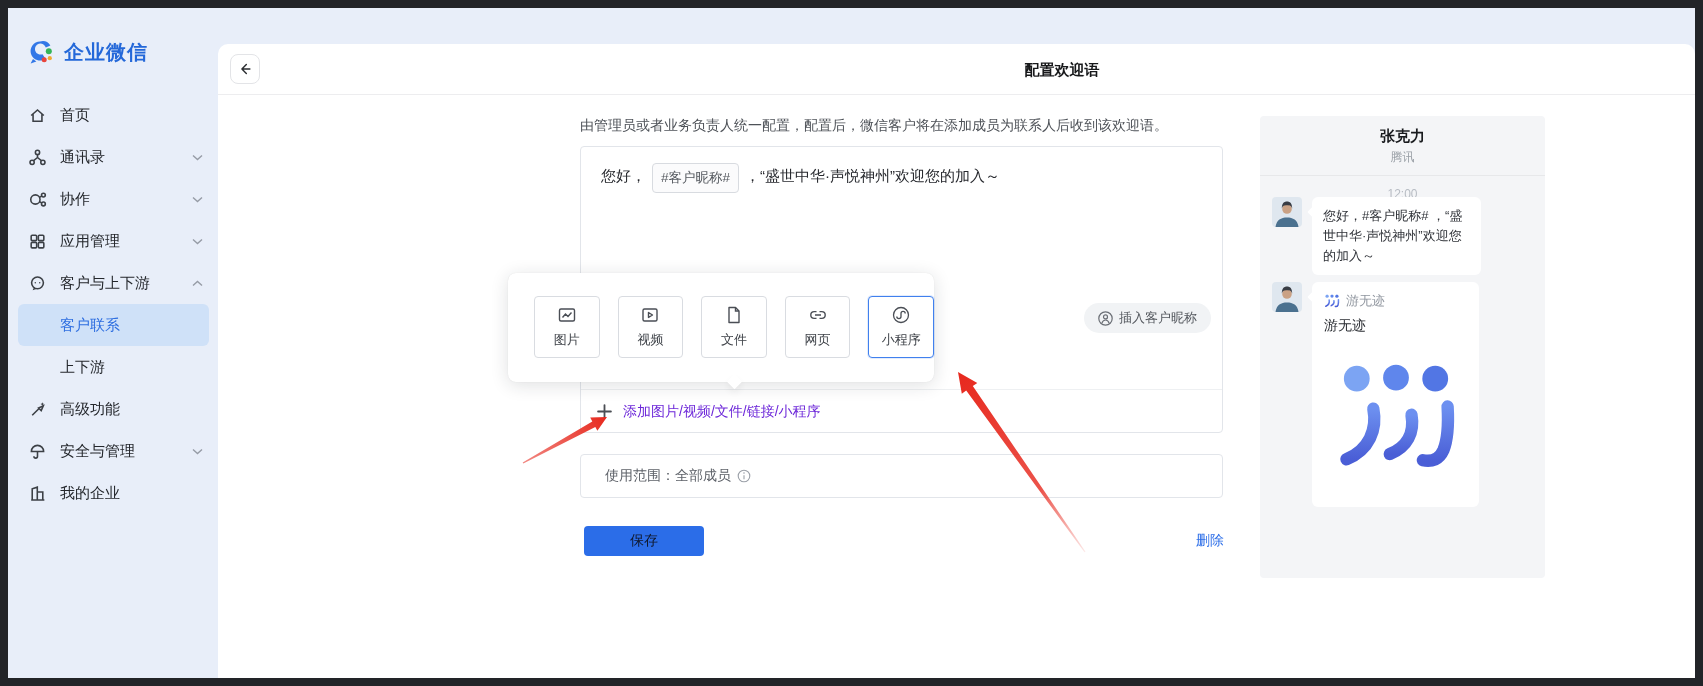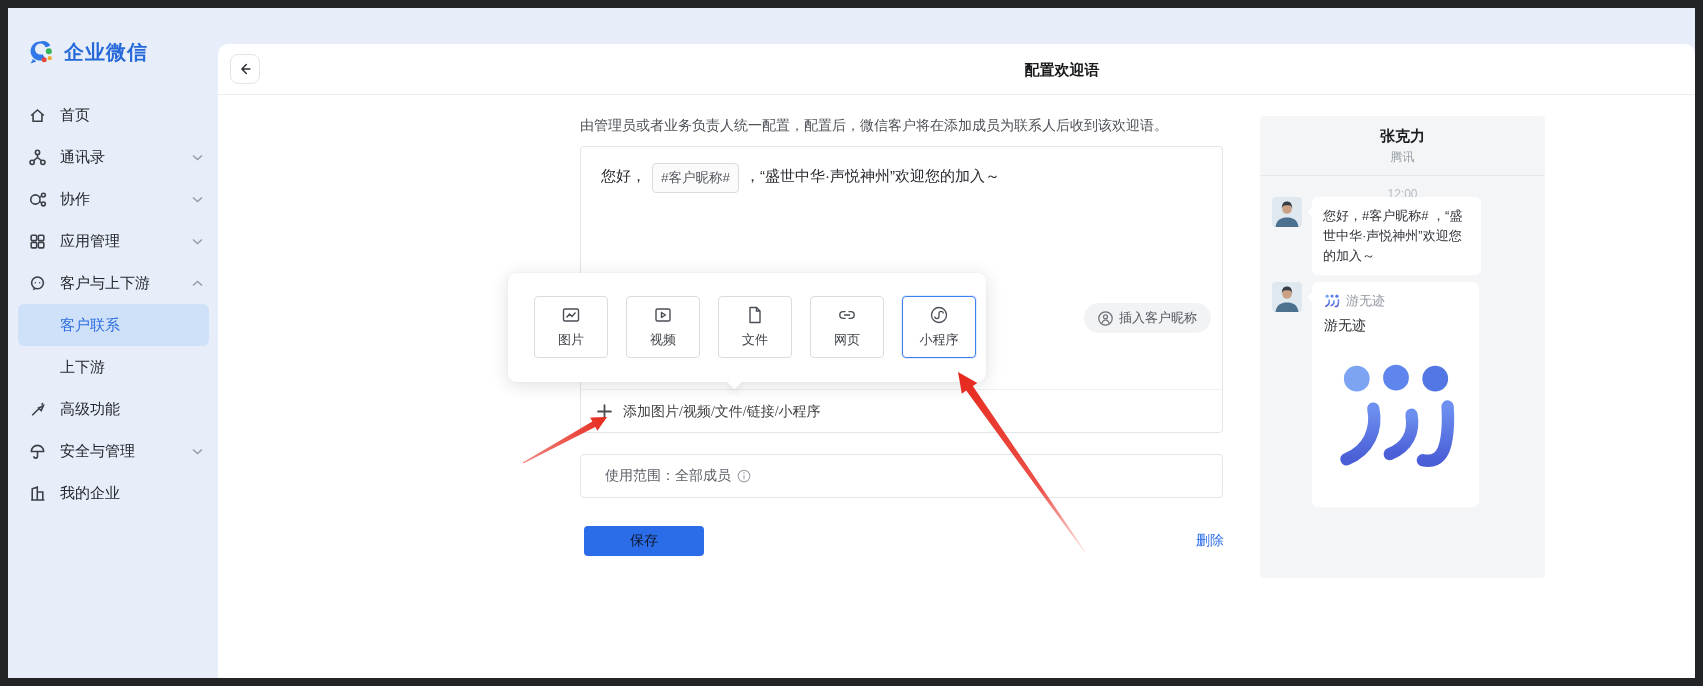--- a/index.html
+++ b/index.html
@@ -35,24 +35,24 @@
   .compose{ position:absolute; left:362px; top:102px; width:643px; height:287px;
             border:1px solid #e2e5ea; border-radius:4px; background:#fff; }
   .msg-line{ position:absolute; left:20px; top:16px; right:20px; display:flex; align-items:flex-start;
              flex-wrap:wrap; font-size:15px; color:#27292e; line-height:26px; }
   .chip{ border:1px solid #d8dbe0; background:#fbfbfc; border-radius:4px; padding:1px 8px; margin:0 6px;
          font-size:13.5px; color:#54585e; white-space:nowrap; }
   .insert-pill{ position:absolute; right:11px; top:156px; height:30px; border-radius:15px; background:#f1f3f5;
                 display:flex; align-items:center; gap:6px; padding:0 14px; font-size:13px; color:#54585e; cursor:pointer; }
   .compose-divider{ position:absolute; left:0; right:0; top:242px; border-top:1px solid #eef0f2; }
   .add-row{ position:absolute; left:16px; top:242px; height:45px; display:flex; align-items:center; gap:11px; cursor:pointer; }
-  .add-row .add-label{ font-size:14px; color:#404040;font-family:Liberation Serif, serif; }
-
-  
-  .popup{ position:absolute; left:290px; top:229px; width:478px; height:109px; background:#fff;
+  .add-row .add-label{ font-size:14px; color:#6d28d9; }
+
+  
+  .popup{ position:absolute; left:290px; top:229px; width:426px; height:109px; background:#fff;
           border-radius:8px; box-shadow:0 3px 18px rgba(30,34,40,.14), 0 0 1px rgba(30,34,40,.12); z-index:30; }
   .popup-row{ display:flex; gap:18px; padding:23px 0 0 26px; }
   .popup-option{ width:74px; height:62px; border:1px solid #d9dce1; border-radius:4px; background:#fff;
                  display:flex; flex-direction:column; align-items:center; justify-content:center; gap:6px;
                  font-size:13px; color:#40444a; cursor:pointer; }
   .popup-option.selected{ border:1px solid #4080ee; box-shadow:0 0 0 1px rgba(64,128,238,.15); }
   .popup-caret{ position:absolute; left:221px; bottom:-5px; width:11px; height:11px; background:#fff;
                 transform:rotate(45deg); box-shadow:3px 3px 7px rgba(30,34,40,.06); }
 
   

